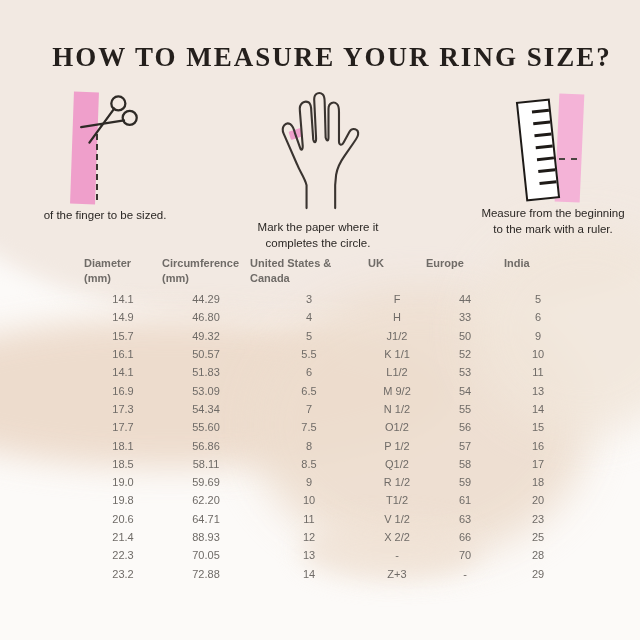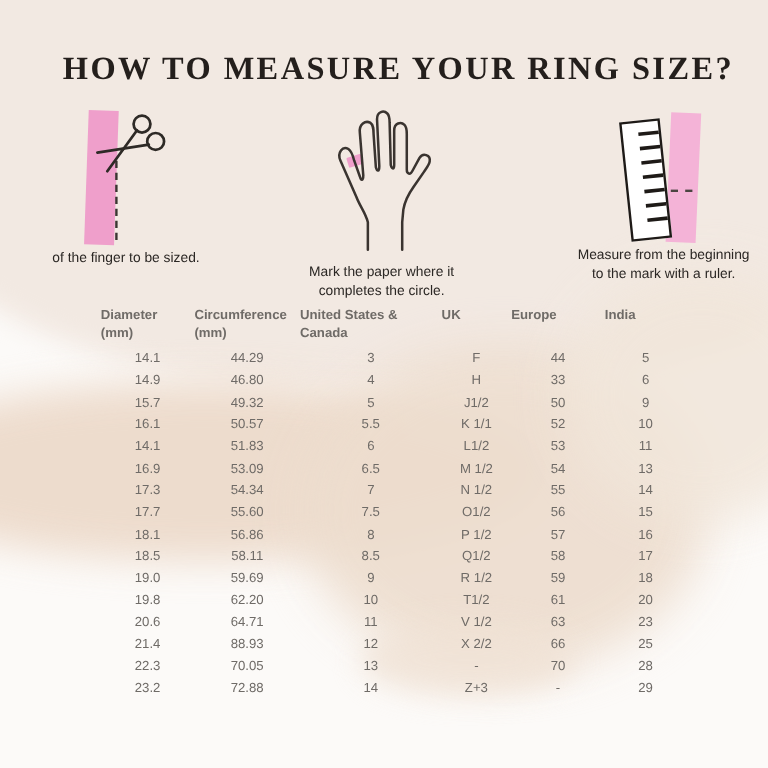--- a/index.html
+++ b/index.html
@@ -214,21 +214,21 @@
           <div class="td">51.83</div>
           <div class="td">6</div>
           <div class="td">L1/2</div>
           <div class="td">53</div>
           <div class="td">11</div>
         </div>
         <div class="trow">
           <div class="td">16.9</div>
           <div class="td">53.09</div>
           <div class="td">6.5</div>
-          <div class="td">M 1/2</div>
+          <div class="td">M 9/2</div>
           <div class="td">54</div>
           <div class="td">13</div>
         </div>
         <div class="trow">
           <div class="td">17.3</div>
           <div class="td">54.34</div>
           <div class="td">7</div>
           <div class="td">N 1/2</div>
           <div class="td">55</div>
           <div class="td">14</div>

